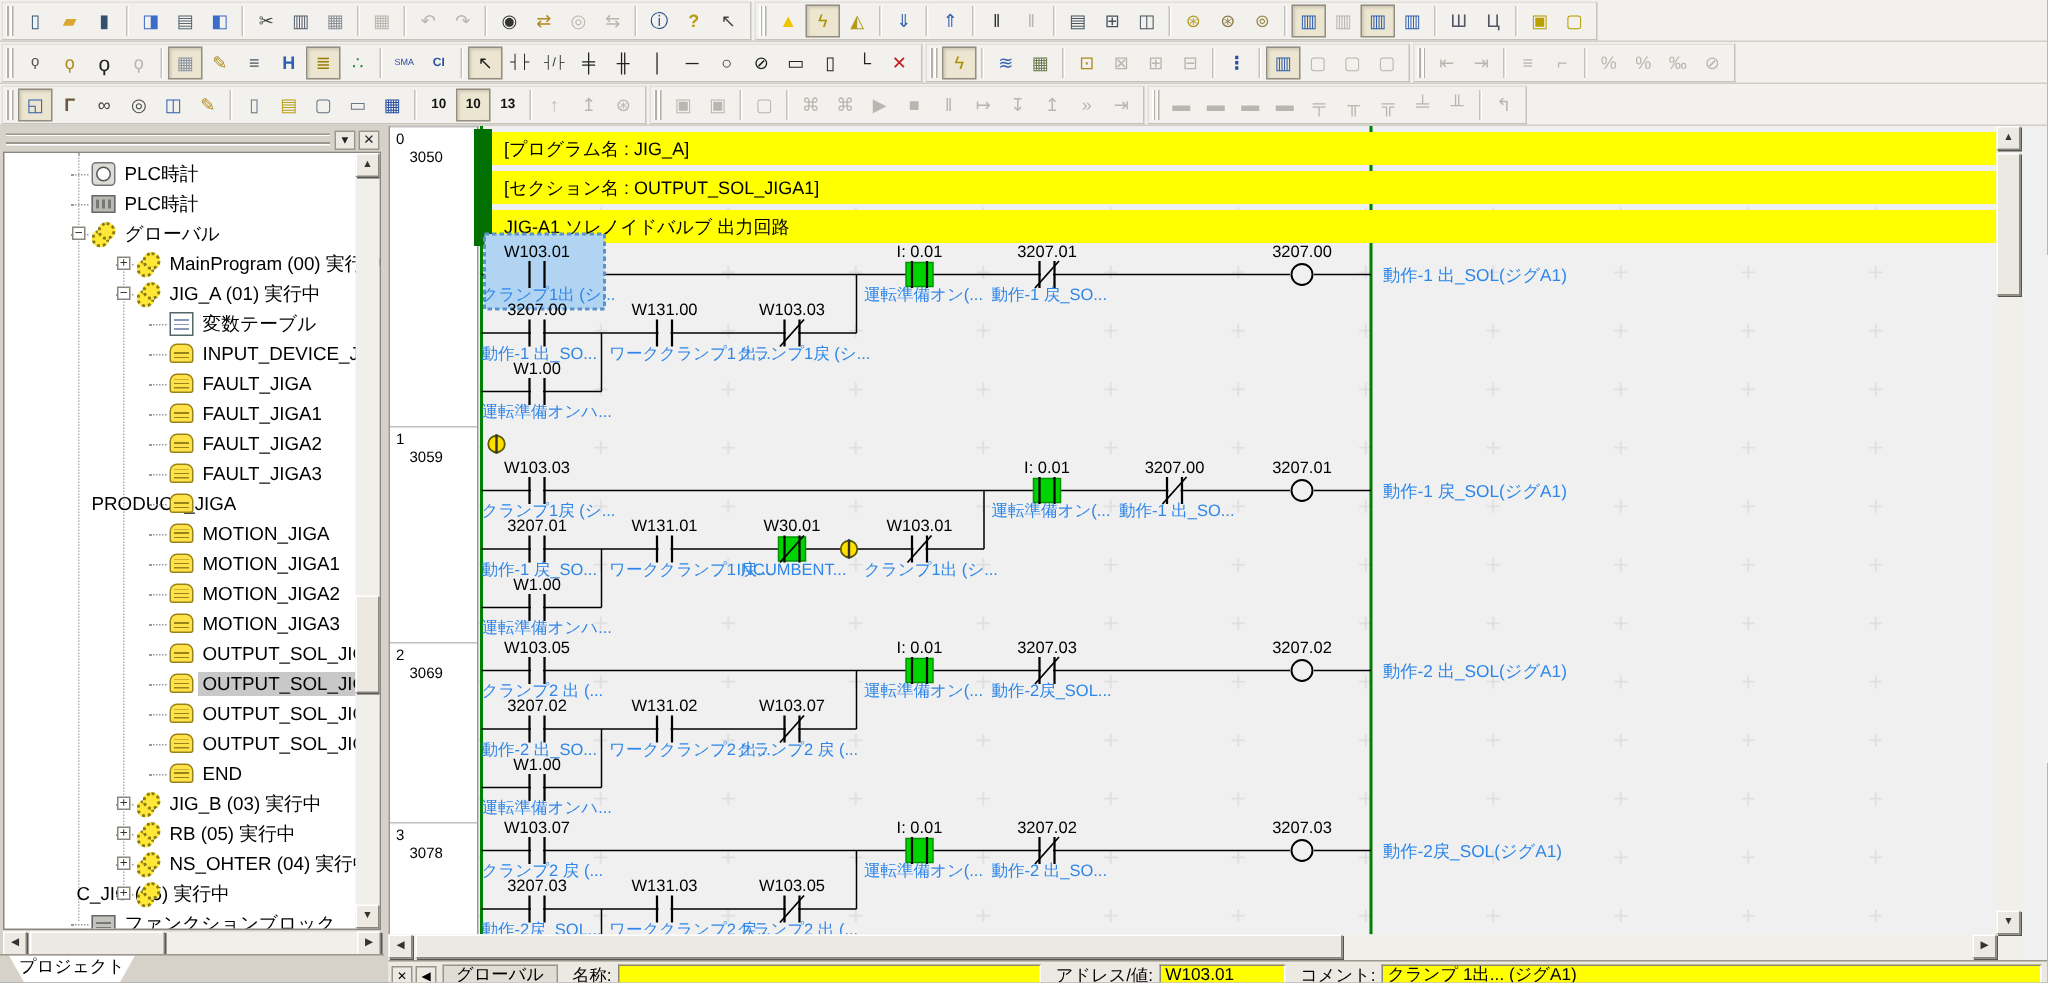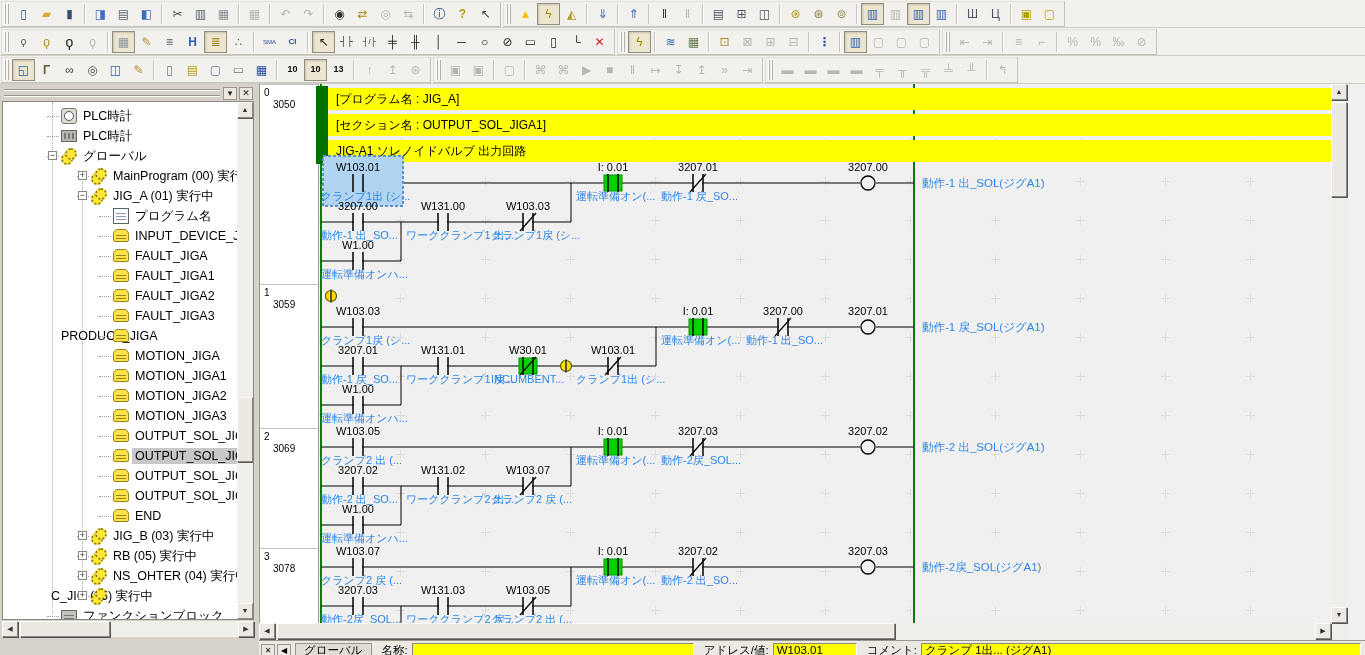--- a/index.html
+++ b/index.html
@@ -556,21 +556,21 @@
           </div>
           <div class="tree-row" style="top: 84px;">
             <span class="dots" style="left: 74px; top: 10px;"></span>
             <span class="exp" style="left: 75px; top: 5px;">−</span>
             <span class="ic ic-gears" style="left: 88px; top: 2px;"></span>
             <span class="lbl" style="margin-left: 107px;">JIG_A (01) 実行中</span>
           </div>
           <div class="tree-row" style="top: 104px;">
             <span class="dots" style="left: 96px; top: 10px;"></span>
             <span class="ic ic-table" style="left: 110px; top: 2px;"></span>
-            <span class="lbl" style="margin-left: 129px;">プログラム名</span>
+            <span class="lbl" style="margin-left: 129px;">変数テーブル</span>
           </div>
           <div class="tree-row" style="top: 124px;">
             <span class="dots" style="left: 96px; top: 10px;"></span>
             <span class="ic ic-section" style="left: 110px; top: 2px;"></span>
             <span class="lbl" style="margin-left: 129px;">INPUT_DEVICE_JIG</span>
           </div>
           <div class="tree-row" style="top: 144px; align-items: center;">
             <span class="dots" style="left: 96px; top: 10px;"></span>
             <span class="ic ic-section" style="left: 110px; top: 2px;"></span>
             <span class="lbl" style="margin-left: 129px;">FAULT_JIGA</span>
@@ -676,20 +676,23 @@
         <div class="sc-btn" style="bottom:0">▼</div>
       </div>
     </div>
     <div class="scroll" style="left:2px;top:537px;width:252px;height:16px">
       <div class="sc-btn" style="left:0">◀</div>
       <div class="sc-thumb" style="left:18px;top:0;width:90px;height:16px"></div>
       <div class="sc-btn" style="right:0">▶</div>
     </div>
   </div>
 
+  <div id="sb-tabs">
+    <div id="proj-tab">プロジェクト</div>
+  </div>
 
   <div id="main">
     <div id="ladder-wrap">
       <svg id="ladder-svg" width="1072" height="539" viewBox="0 0 1072 539">
         <defs>
           <pattern id="gpat" x="13" y="0" width="85" height="39" patternUnits="userSpaceOnUse">
             <path d="M38 19.5h9M42.5 15v9" stroke="#dcdcdc" fill="none"></path>
           </pattern>
         </defs>
         <rect x="58" y="0" width="1014" height="539" fill="#f0f0f0"></rect>

